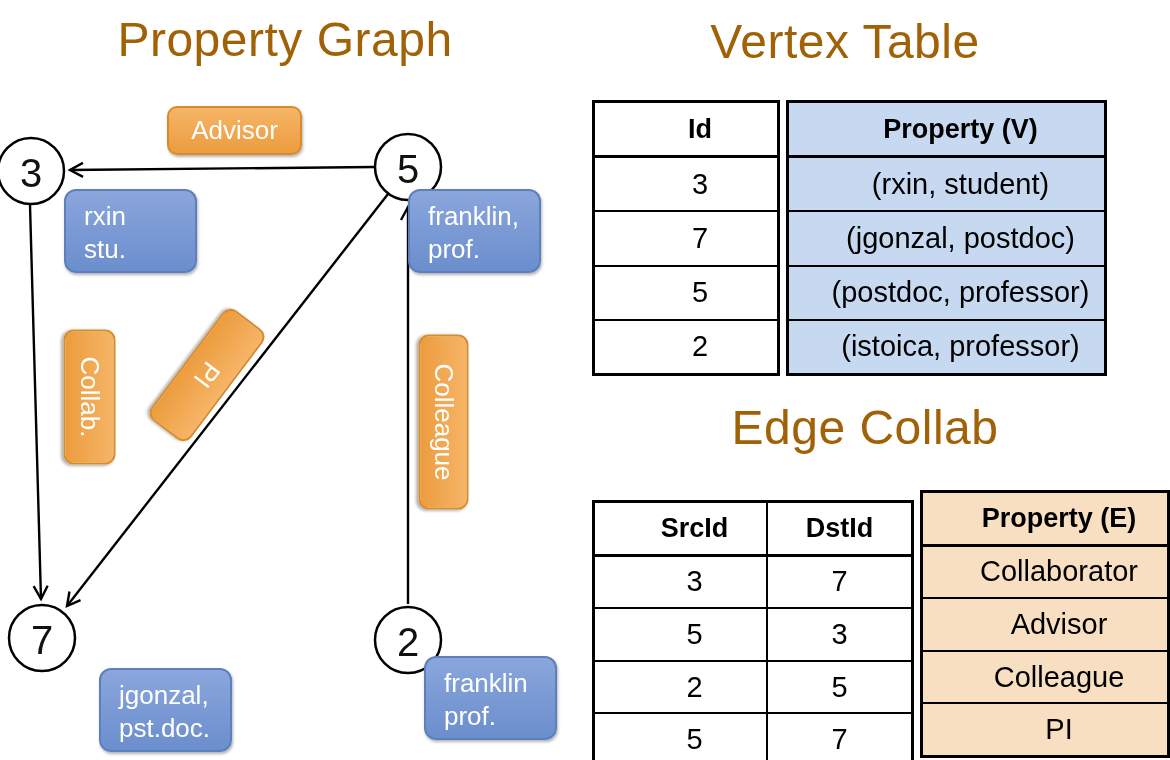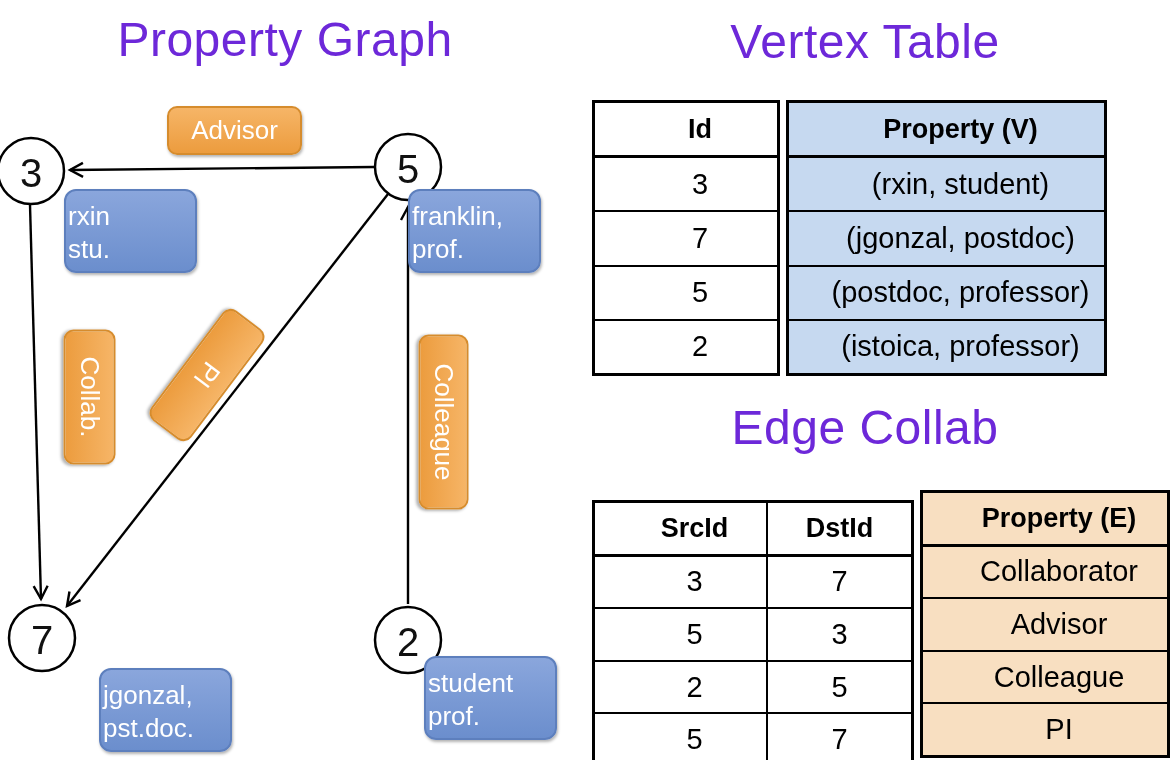--- a/index.html
+++ b/index.html
@@ -1,30 +1,30 @@
 <!DOCTYPE html>
 <html><head>
 <meta charset="utf-8">
 <style>
   * { margin:0; padding:0; box-sizing:border-box; }
   html,body { width:1170px; height:760px; background:#ffffff; overflow:hidden; }
   body { position:relative; font-family:"Liberation Sans", sans-serif; color:#000; }
 
-  .title { position:absolute; font-size:48px; font-weight:400; color:#6d28d9; text-align:center; letter-spacing:0.5px; }
+  .title { position:absolute; font-size:48px; font-weight:400; color:#a16207; text-align:center; letter-spacing:0.5px; }
   .title-graph  { left:55px;  top:12px; width:460px; }
-  .title-vertex { left:700px; top:14px; width:330px; }
+  .title-vertex { left:680px; top:14px; width:330px; }
   .title-edge   { left:705px; top:400px; width:320px; }
 
   .graph-svg { position:absolute; left:0; top:0; }
 
   .vlabel { position:absolute; width:133px; height:84px;
             background:linear-gradient(#8aa6dc,#6b8ecd);
             border:2px solid #5d7fbd; border-radius:12px;
             color:#fff; font-size:26px; line-height:1.28;
-            padding:9px 0 0 2px; box-shadow:1px 2px 3px rgba(0,0,0,.3); }
+            padding:9px 0 0 18px; box-shadow:1px 2px 3px rgba(0,0,0,.3); }
   .vlabel span { display:block; }
 
   .elabel { position:absolute; background:linear-gradient(#f6b567,#ec9c3e);
             border:2px solid #d68c2d; border-radius:10px; color:#fff;
             font-size:26px; display:flex; align-items:center; justify-content:center;
             box-shadow:1px 2px 3px rgba(0,0,0,.3); }
   .elabel.advisor   { left:167px; top:106px; width:135px; height:49px; }
   .elabel.collab    { left:22px;  top:371px; width:135px; height:52px; transform:rotate(90deg); }
   .elabel.pi        { left:138px; top:350px; width:138px; height:50px; transform:rotate(127deg); }
   .elabel.colleague { left:356px; top:397px; width:175px; height:50px; transform:rotate(90deg); }
@@ -77,21 +77,21 @@
 </div>
 <div class="vlabel" style="left:408px; top:189px;">
   <span>franklin,</span>
   <span>prof.</span>
 </div>
 <div class="vlabel" style="left:63px; top:668px;margin-left:36px;">
   <span>jgonzal,</span>
   <span>pst.doc.</span>
 </div>
 <div class="vlabel" style="left:424px; top:656px;">
-  <span>student</span>
+  <span>franklin</span>
   <span>prof.</span>
 </div>
 
 <div class="elabel advisor">Advisor</div>
 <div class="elabel collab">Collab.</div>
 <div class="elabel pi">PI</div>
 <div class="elabel colleague">Colleague</div>
 
 <div class="tbox" style="left:592px; top:100px; width:188px; height:276px;">
   <div class="trow header">

